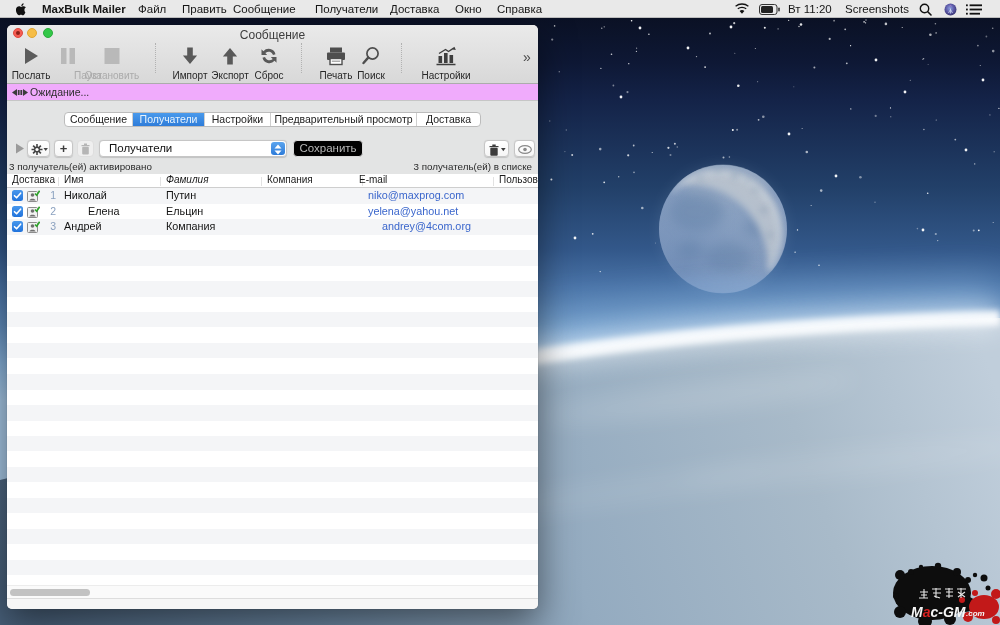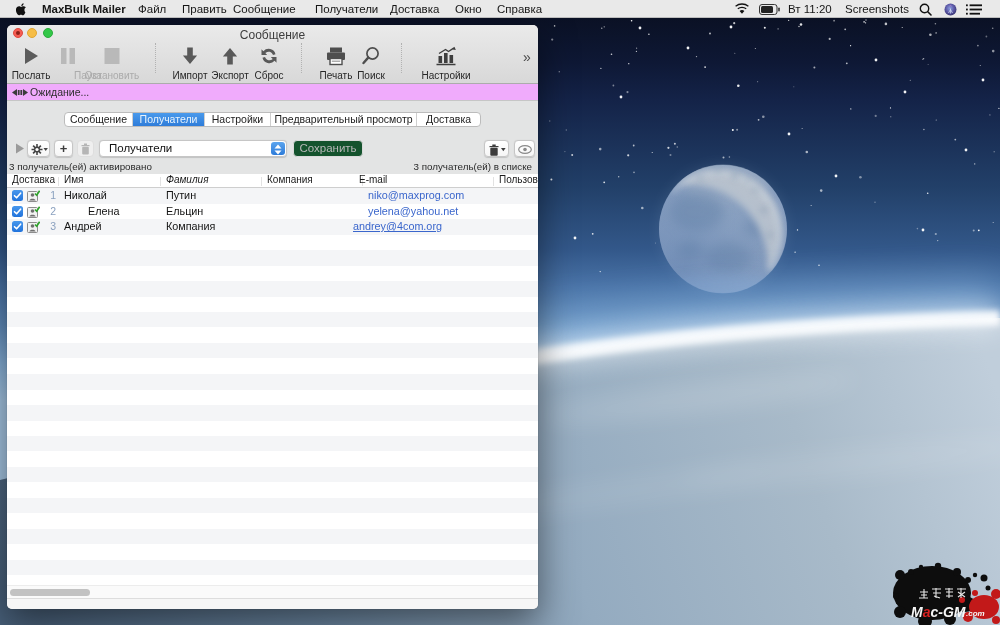--- a/index.html
+++ b/index.html
@@ -48,21 +48,21 @@
   .cbtn{position:absolute;top:39px;height:17px;background:linear-gradient(#ffffff,#f6f6f6);
     border:1px solid #c6c6c6;border-radius:4px;box-sizing:border-box;
     box-shadow:0 0.5px 1px rgba(0,0,0,.15);}
   .cbtn.dis{background:#efefef;border-color:#dedede;box-shadow:none;}
   #dropdown{position:absolute;left:92px;top:39px;width:188px;height:17px;
     background:#fff;border:1px solid #c6c6c6;border-radius:4px;box-sizing:border-box;
     font-size:11.5px;line-height:15px;color:#111;box-shadow:0 0.5px 1px rgba(0,0,0,.15);}
   #stepper{position:absolute;right:1px;top:1px;width:14px;height:13px;
     border-radius:3px;background:linear-gradient(#5aa4ee,#2d7bd9);}
   #savebtn{position:absolute;left:286px;top:39px;width:70px;height:17px;
-    background:#14532d;border:1px solid #dadada;border-radius:4px;box-sizing:border-box;
+    background:#000000;border:1px solid #dadada;border-radius:4px;box-sizing:border-box;
     font-size:11.5px;line-height:15px;color:#b8b8b8;text-align:center;}
   
   .cnt{position:absolute;top:60px;font-size:9.8px;color:#2a2a2a;}
   
   #thead{position:absolute;left:0;top:149px;width:531px;height:14px;
     background:#fff;border-bottom:1px solid #cecece;font-size:10px;color:#1a1a1a;
     box-sizing:border-box;}
   .hc{position:absolute;top:0px;}
   .hsep{position:absolute;top:3px;height:9px;width:0;border-left:1px solid #e2e2e2;}
   #tbody{position:absolute;left:0;top:163px;width:531px;height:397px;
@@ -586,20 +586,20 @@
         </div>
       <svg class="card" width="13" height="12" viewBox="0 0 13 12">
         <rect x="0.5" y="1.5" width="10" height="10" rx="1" fill="#f2f2f2" stroke="#8d8d8d"></rect>
         <circle cx="5.5" cy="5" r="1.8" fill="#6f6f6f"></circle>
         <path d="M2.5,10.5 C2.5,8 8.5,8 8.5,10.5 Z" fill="#6f6f6f"></path>
         <path d="M8,3.5 L9.7,5.2 L12.6,0.8" stroke="#2fa32b" stroke-width="1.6" fill="none"></path>
       </svg>
       <span class="num" style="left:35px;">3</span>
       <span class="rc" style="left:57px;">Андрей</span>
       <span class="rc" style="left:159px;">Компания</span>
-      <span class="rc email" style="left:346px;text-decoration:underline;">andrey@4com.org</span>
+      <span class="rc email" style="left:375px;">andrey@4com.org</span>
     </div>
   </div>
   <div id="scroll">
       <div id="thumb"></div>
     </div>
   <div id="botstrip"></div>
 </div>
 
 </body></html>

